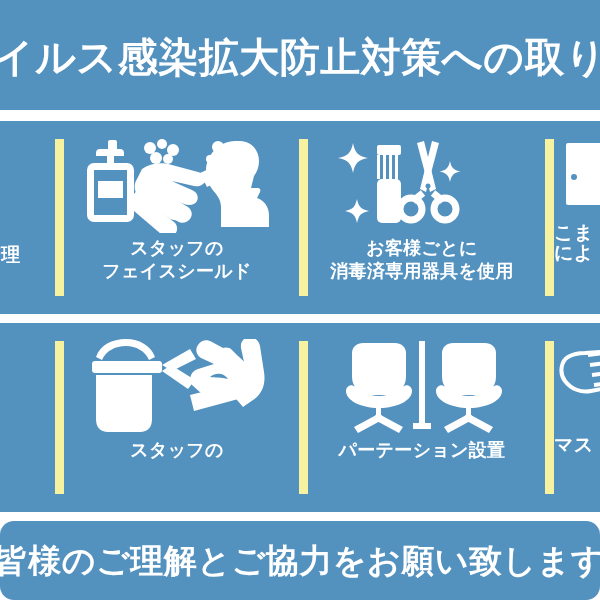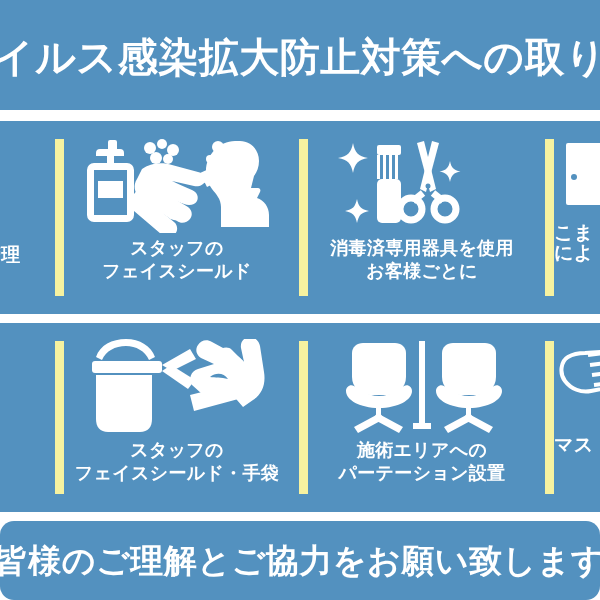--- a/index.html
+++ b/index.html
@@ -224,22 +224,22 @@
             <path d="M82 6 l7 -2 l12 48 l-6 3 z"></path>
             <path d="M104 6 l-7 -2 l-12 48 l6 3 z"></path>
             <circle cx="93" cy="49" r="2.5" fill="#5391bf"></circle>
             <path d="M88 56 l-10 8" stroke="#ffffff" stroke-width="7" fill="none"></path>
             <path d="M98 56 l10 8" stroke="#ffffff" stroke-width="7" fill="none"></path>
             <circle cx="76" cy="72" r="11" fill="none" stroke="#ffffff" stroke-width="7"></circle>
             <circle cx="110" cy="72" r="11" fill="none" stroke="#ffffff" stroke-width="7"></circle>
           </svg>
         </div>
         <div class="cell-caption">
+          <span class="ln">お客様ごとに</span>
           <span class="ln">消毒済専用器具を使用</span>
-          <span class="ln">お客様ごとに</span>
         </div>
       </div>
 
       <div class="sep" style="left:545px;"></div>
 
       <div class="cell" style="width:55px;">
         <div class="cell-icon" style="margin-left:34px;">
           <svg width="60" height="96" viewBox="0 0 60 96" fill="#ffffff" aria-hidden="true">
             <rect x="6" y="6" width="46" height="62" rx="2"></rect>
             <circle cx="14" cy="40" r="3" fill="#5391bf"></circle>
@@ -278,21 +278,20 @@
                      l4 26 c2 12 -2 22 -11 28 l-10 7 l-24 -28 c-6 -7 -5 -17 -1 -26 z"></path>
 
             <path d="M110 46 c-4 -6 -1 -14 6 -16 l16 -5 l-13 -6 c-5 -3 -6 -9 -3 -13
                      c3 -5 9 -6 14 -3 l24 13 c10 6 15 16 13 27 l-2 12 l-36 8 z"></path>
             <path d="M108 56 l48 -12 l4 15 l-48 13 z"></path>
             <path d="M128 38 c6 -5 14 -4 18 2 c-7 -2 -13 -1 -18 -2 z" fill="#5391bf"></path>
           </svg>
         </div>
         <div class="cell-caption">
           <span class="ln">スタッフの</span>
-          <span class="ln">フェイスシールド・手袋</span>
         </div>
       </div>
 
       <div class="sep" style="left:299px;"></div>
 
       <div class="cell" style="width:246px;">
         <div class="cell-icon">
           <svg width="180" height="96" viewBox="0 0 180 96" fill="#ffffff" aria-hidden="true">
 
             <path d="M20 14 c0 -6 5 -10 11 -10 h32 c6 0 11 4 11 10 v24 c0 10 -8 18 -18 18 h-18
@@ -309,21 +308,20 @@
             <path d="M110 14 c0 -6 5 -10 11 -10 h32 c6 0 11 4 11 10 v24 c0 10 -8 18 -18 18 h-18
                      c-10 0 -18 -8 -18 -18 z"></path>
             <path d="M104 52 c0 -4 4 -7 8 -5 c6 3 12 10 25 10 c13 0 19 -7 25 -10 c4 -2 8 1 8 5
                      c0 9 -14 17 -33 17 c-19 0 -33 -8 -33 -17 z"></path>
             <rect x="134" y="66" width="5" height="12"></rect>
             <path d="M112 88 l26 -14 l4 6 l-26 14 z"></path>
             <path d="M161 88 l-26 -14 l-4 6 l26 14 z"></path>
           </svg>
         </div>
         <div class="cell-caption">
-          <span class="ln">施術エリアへの</span>
           <span class="ln">パーテーション設置</span>
         </div>
       </div>
 
       <div class="sep" style="left:545px;"></div>
 
       <div class="cell" style="width:55px;text-align:center;">
         <div class="cell-icon" style="margin-left:40px;">
           <svg width="70" height="96" viewBox="0 0 70 96" fill="none" aria-hidden="true">
             <path d="M10 18 c-7 4 -9 16 -3 24 c6 8 16 12 26 10 l30 -6 l-6 -34 l-30 2 c-7 0 -12 1 -17 4 z" stroke="#ffffff" stroke-width="4" fill="none"></path>

